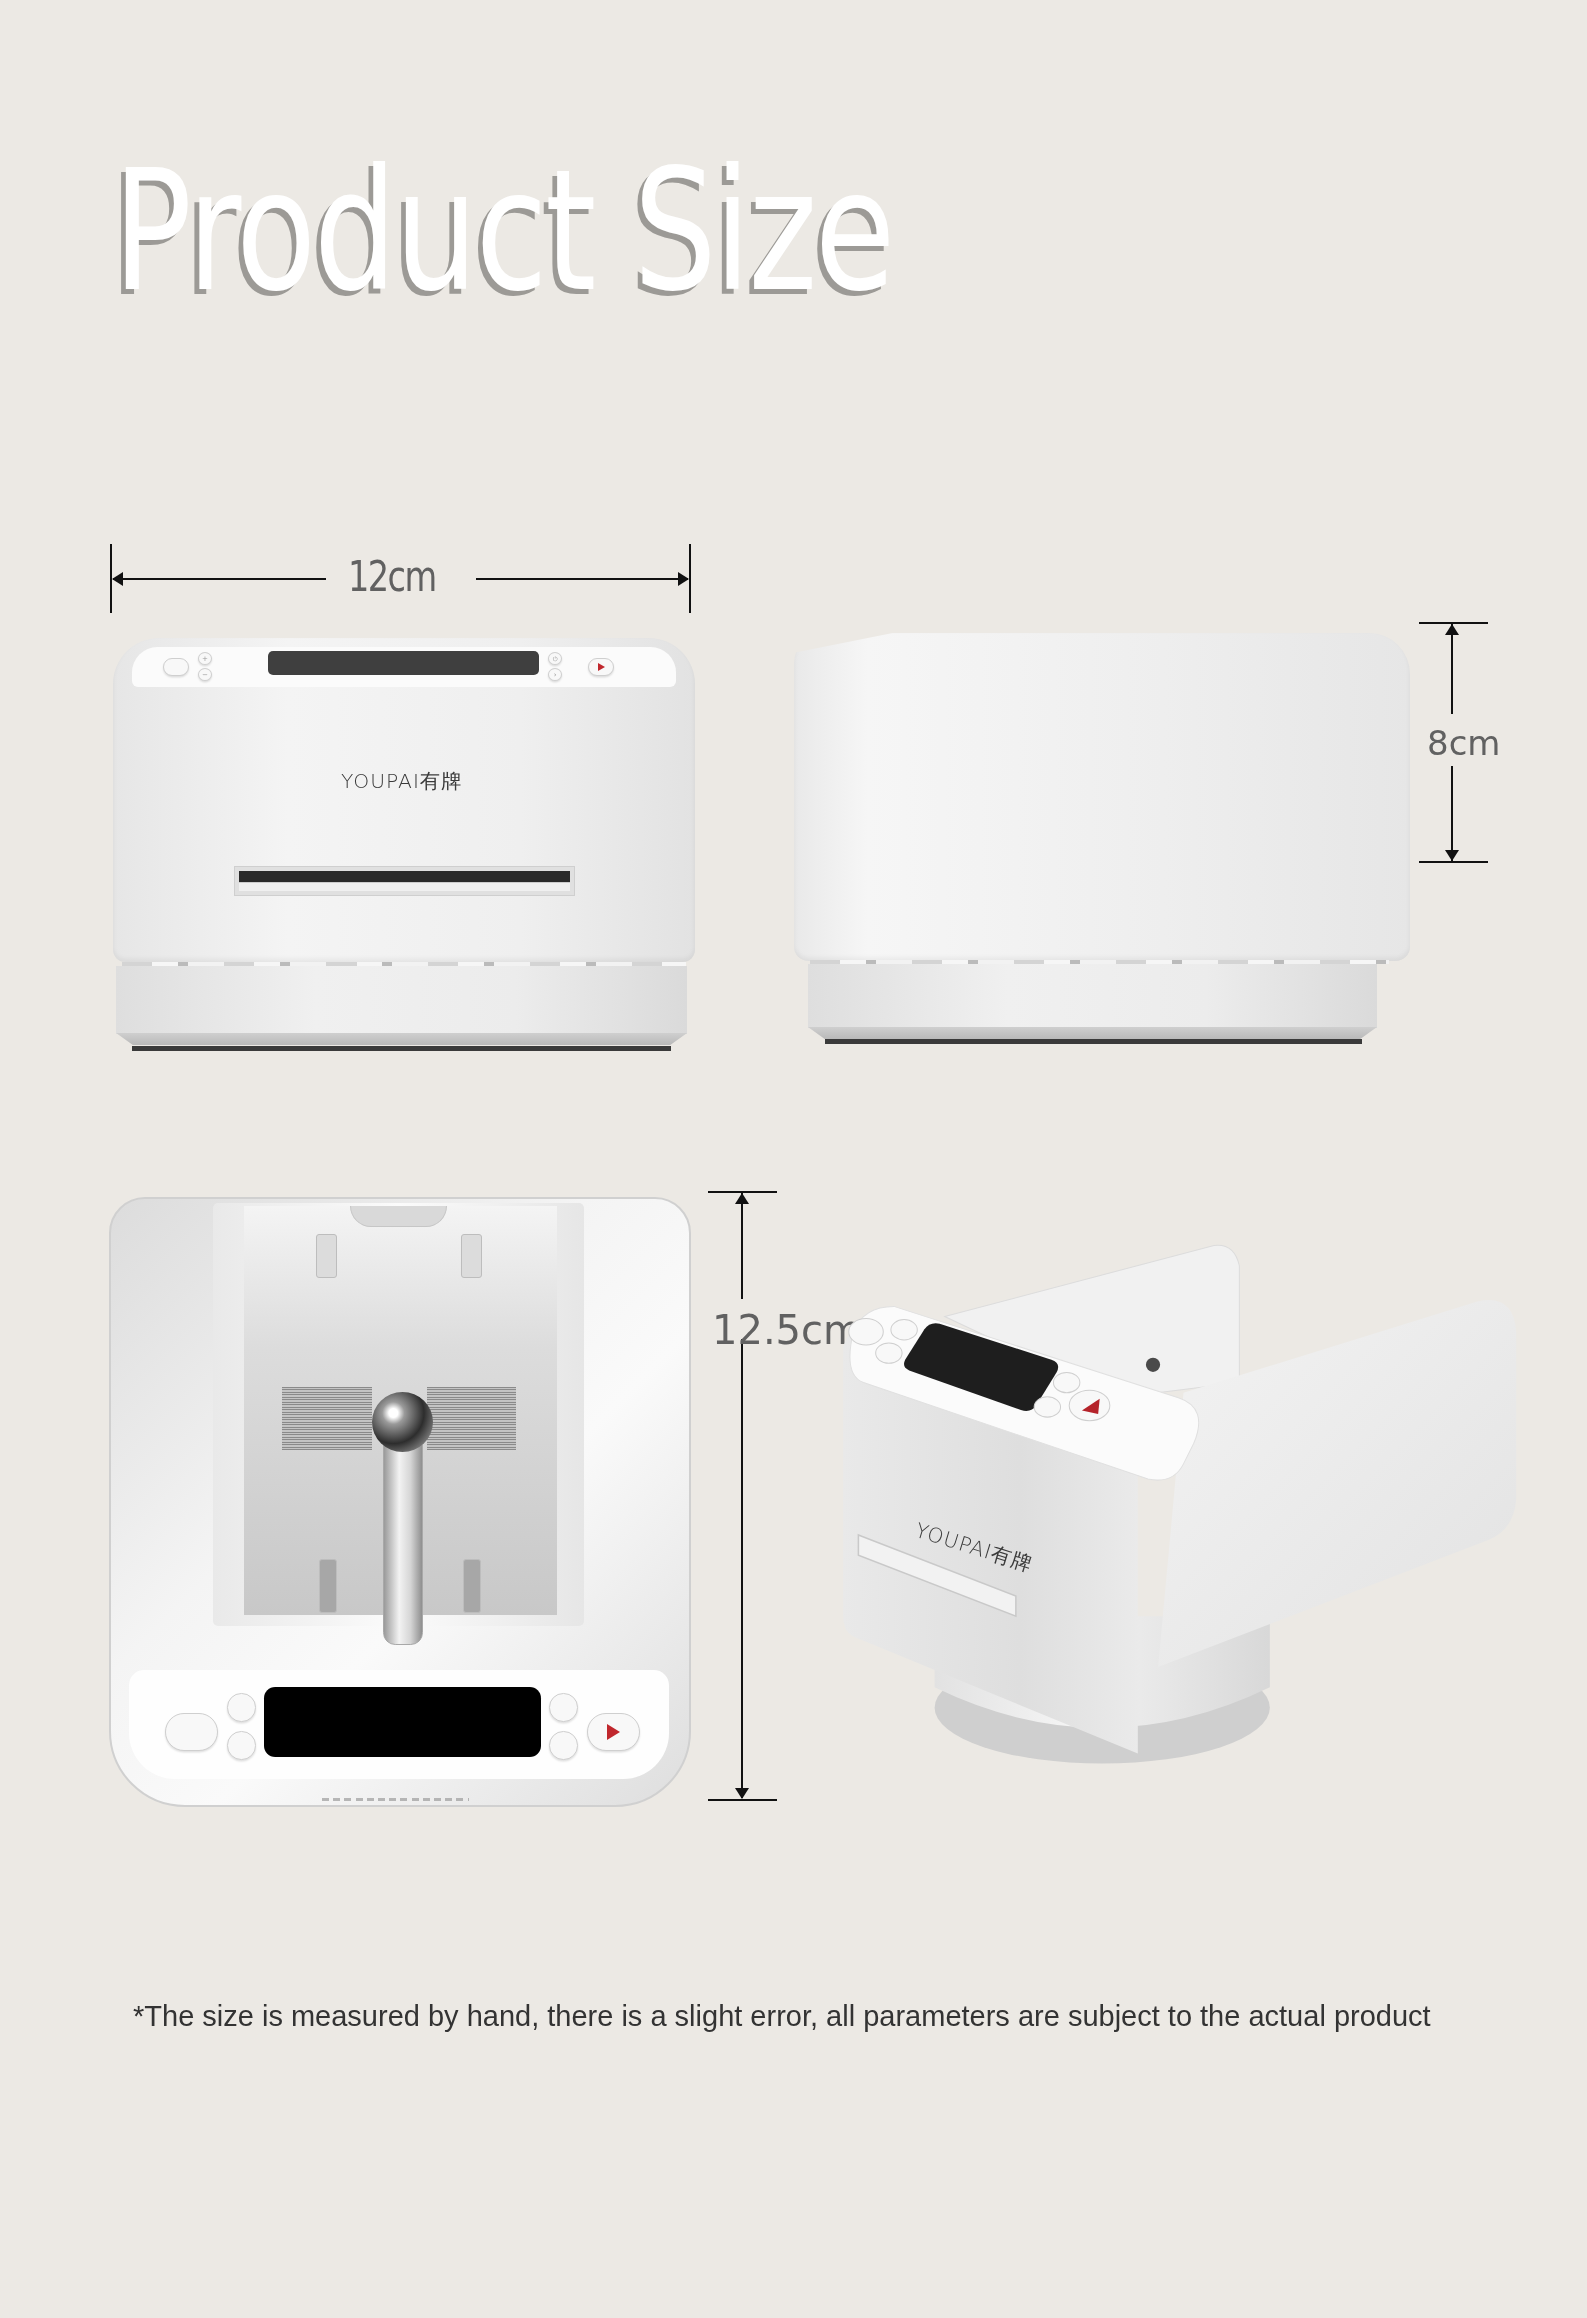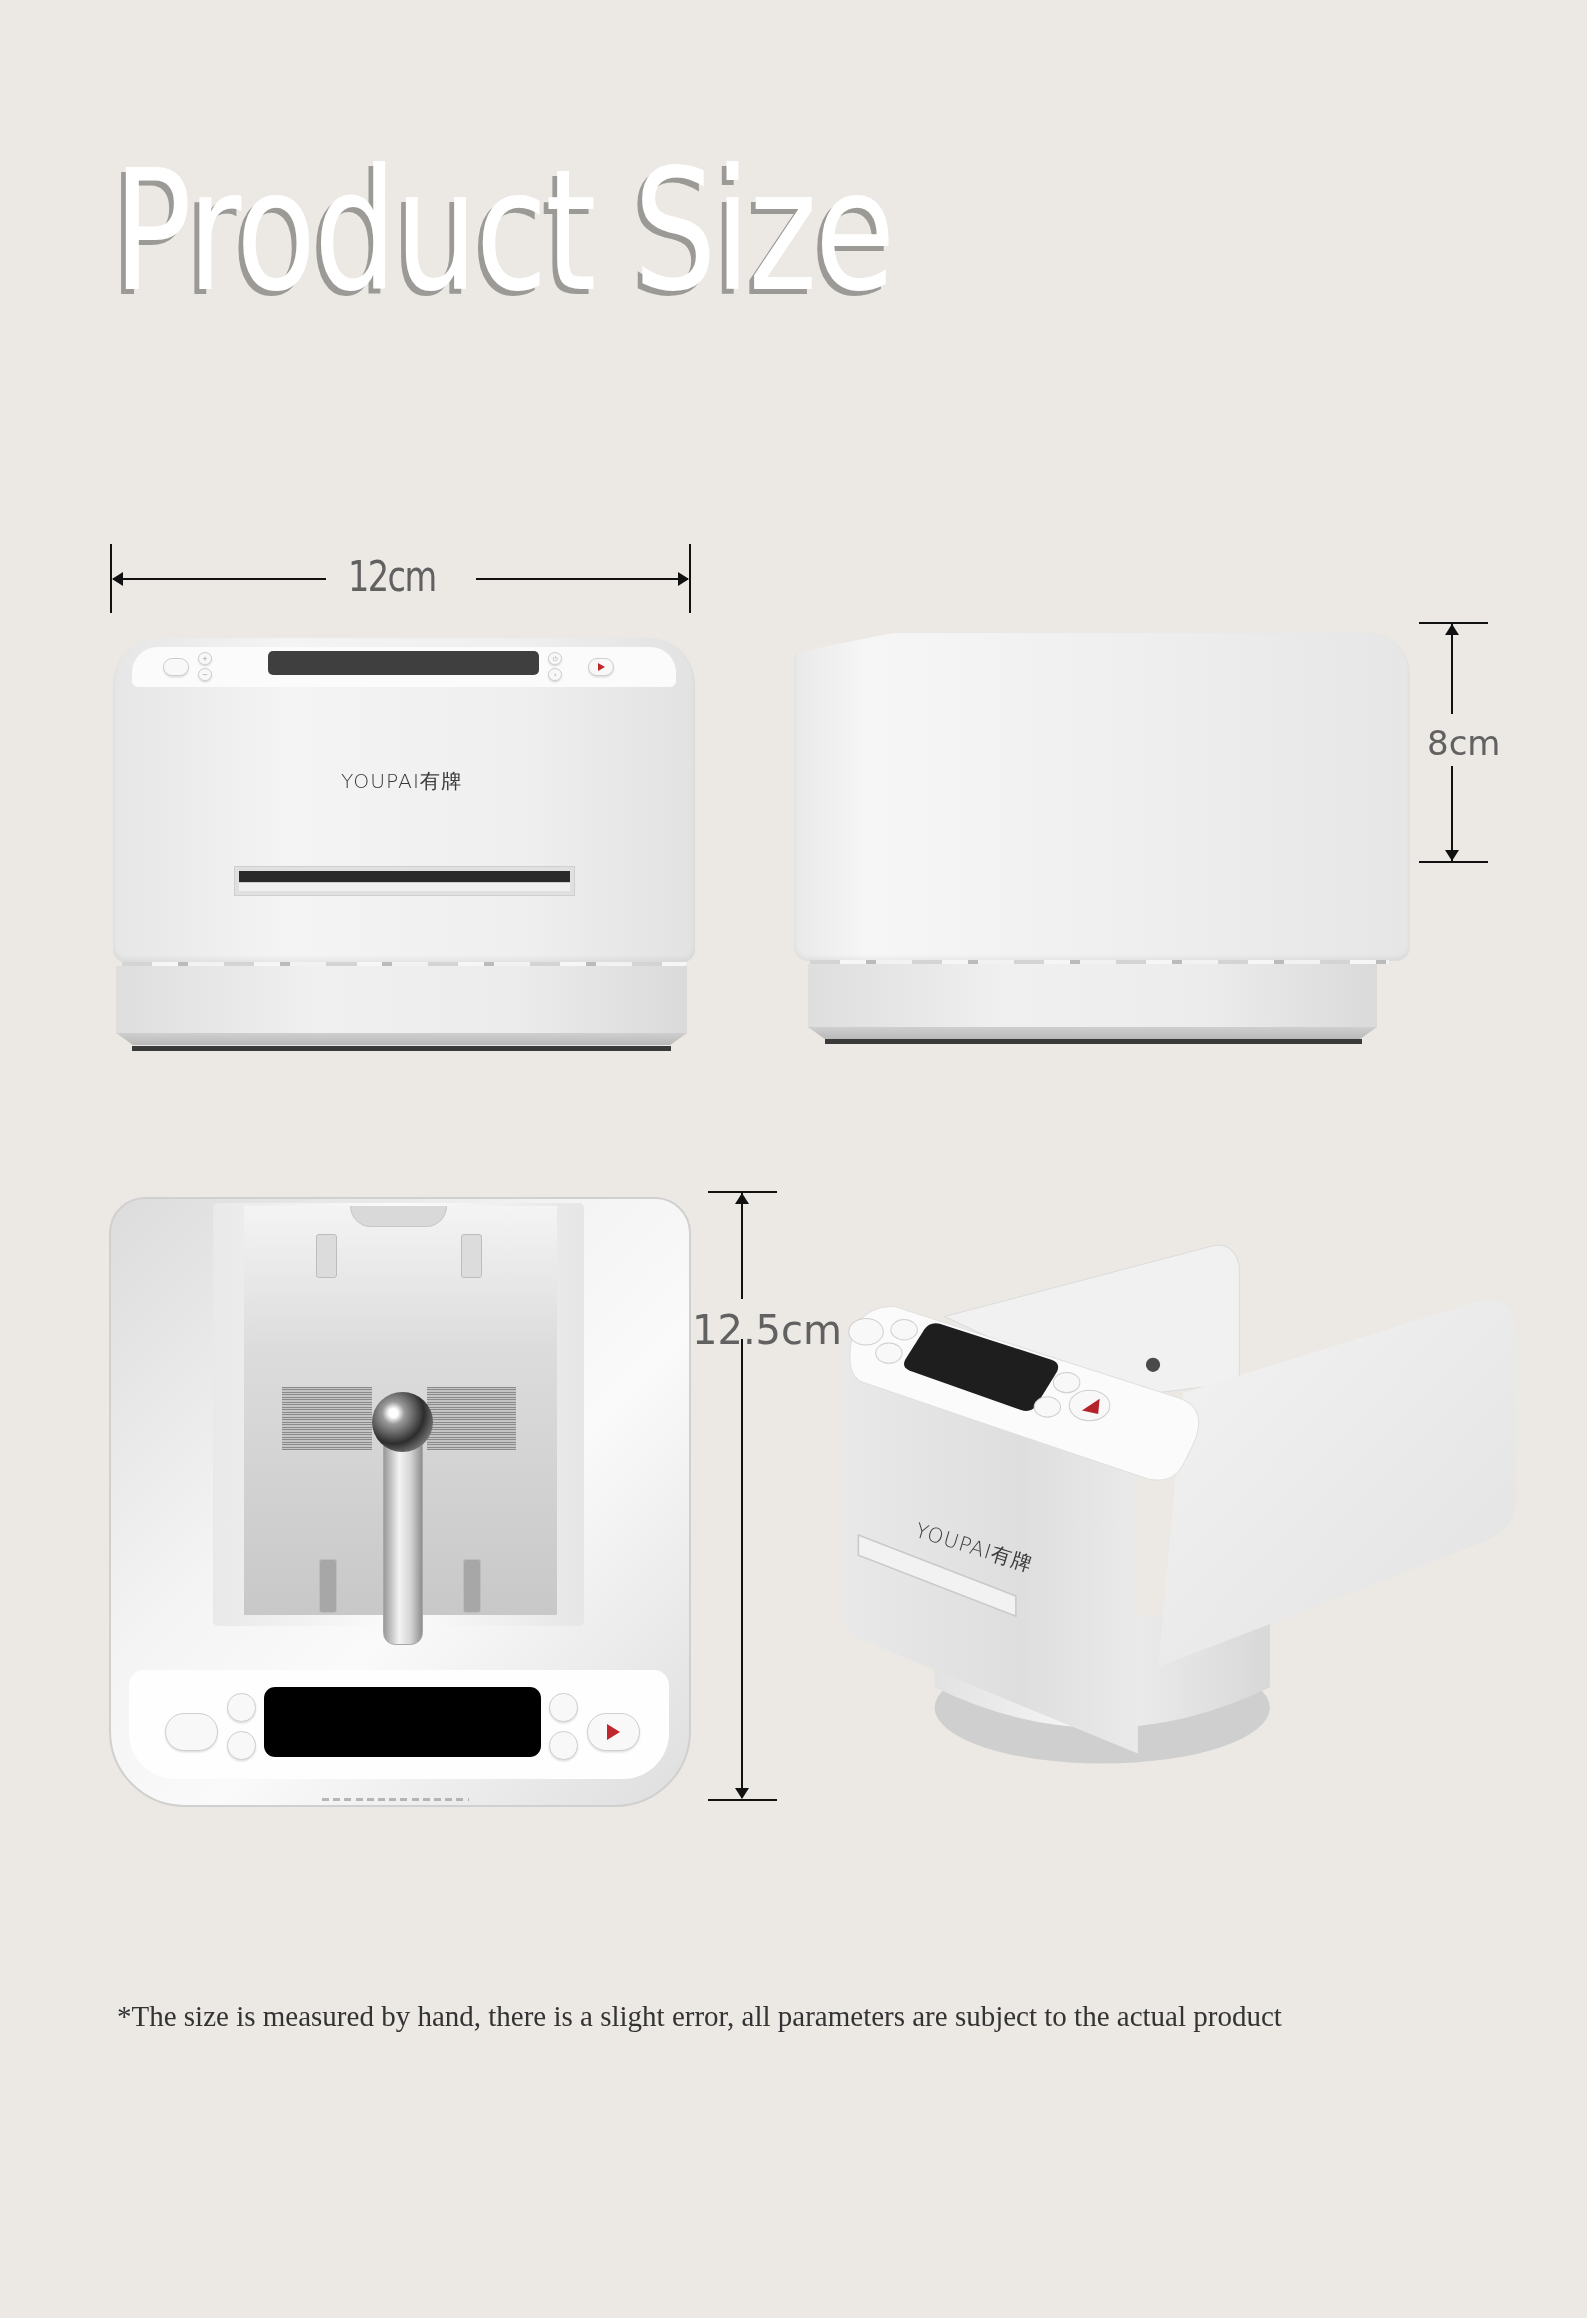--- a/index.html
+++ b/index.html
@@ -85,22 +85,22 @@
   .rod { position: absolute; border-radius: 12.2px; background: linear-gradient(90deg, #9a9a9a, #f3f3f3 40%, #d5d5d5 70%, #8f8f8f); border: 1px solid #a8a8a8; }
   .ball { position: absolute; border-radius: 50%; background: radial-gradient(circle at 35% 35%, #ffffff 0 8%, #9a9a9a 20%, #2d2d2d 55%, #7e7e7e 80%, #3a3a3a 100%); }
   .panel-top { position: absolute; background: #fefefe; border-radius: 15.2px; }
   .emboss { position: absolute; height: 3px; background: repeating-linear-gradient(90deg,#9c9c9c 0 7.1px,transparent 7.1px 11.2px); opacity: .7; }
 
   
   .persp { position: absolute; left: 833px; top: 1230px; width: 701px; height: 549px; }
 
   
   .footnote {
-    position: absolute; left: 117px; top: 2002px;
-    font-family: Liberation Serif, serif; font-size: 29px; color: #333333;
+    position: absolute; left: 133px; top: 2002px;
+    font-family: Liberation Sans, sans-serif; font-size: 29px; color: #333333;
     white-space: nowrap; line-height: 1;
   }
 </style>
 </head>
 <body>
 
 <div class="title">Product Size</div>
 
 <div>
   <div class="line" style="left:110px;top:544px;width:2px;height:69px;"></div>
@@ -187,21 +187,21 @@
   <div class="emboss" style="left:213px;top:601px;width:147px;"></div>
 </div>
 
 <div>
   <div class="line" style="left:708px;top:1191px;width:69px;height:2px;"></div>
   <div class="line" style="left:708px;top:1799px;width:69px;height:2px;"></div>
   <div class="line" style="left:741px;top:1193px;width:2px;height:106px;"></div>
   <div class="line" style="left:741px;top:1339px;width:2px;height:459px;"></div>
   <div class="arrow up" style="left:735px;top:1193px;"></div>
   <div class="arrow down" style="left:735px;top:1788px;"></div>
-  <div class="dim-label" style="left:692px;top:1310px;font-size:40px;">12.5cm</div>
+  <div class="dim-label" style="left:692px;top:1310px;font-size:40px;padding-left:20px;">12.5cm</div>
 </div>
 
 <div class="persp">
   <svg width="701" height="549" viewBox="0 0 1380 1080">
     <defs>
       <linearGradient id="gFront" x1="0" x2="1" y1="0" y2="0">
         <stop offset="0" stop-color="#e9e9e9"></stop>
           <stop offset="0.6" stop-color="#dedede"></stop>
           <stop offset="1" stop-color="#eaeaea"></stop>
       </linearGradient>

